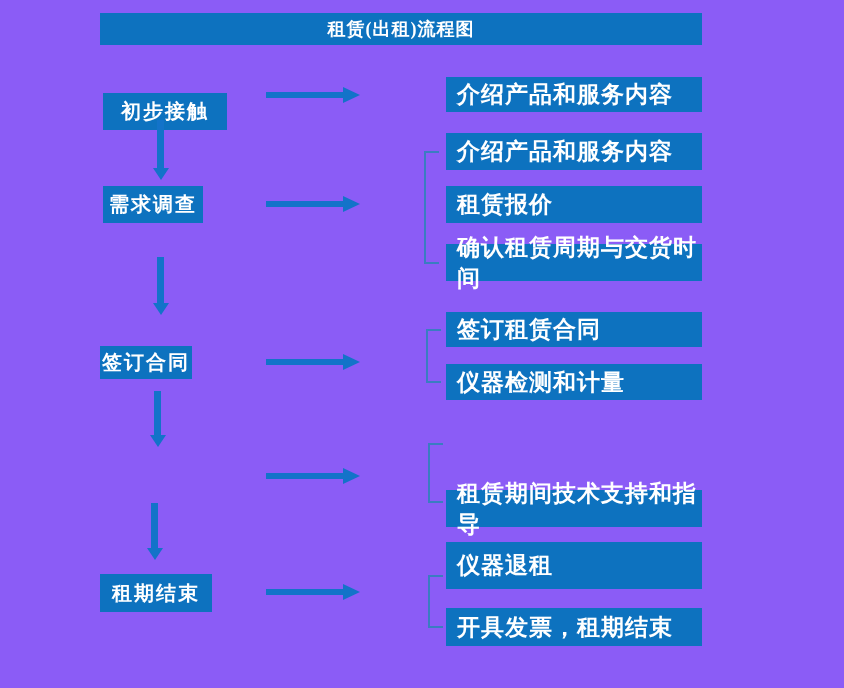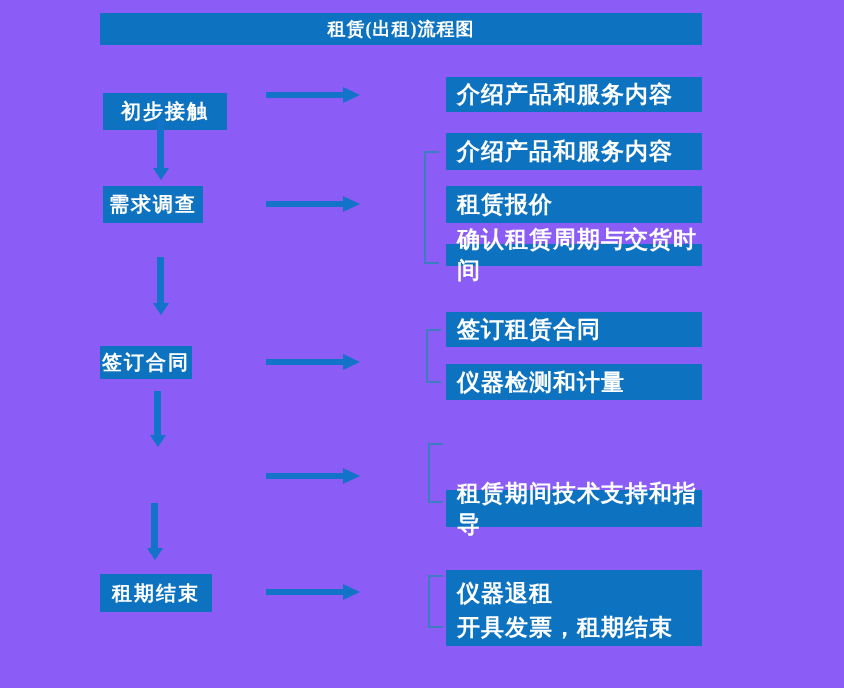--- a/index.html
+++ b/index.html
@@ -96,23 +96,23 @@
 
   <div class="bracket" style="left:424px;top:151px;height:113px"></div>
   <div class="bracket" style="left:426px;top:329px;height:54px"></div>
   <div class="bracket" style="left:428px;top:443px;height:60px"></div>
   <div class="bracket" style="left:428px;top:575px;height:53px"></div>
 
   <div class="rbox" style="left:446px;top:77px;height:35px">介绍产品和服务内容</div>
 
   <div class="rbox" style="left:446px;top:133px;height:37px">介绍产品和服务内容</div>
   <div class="rbox" style="left:446px;top:186px;height:37px">租赁报价</div>
-  <div class="rbox" style="left:446px;top:244px;height:22px">确认租赁周期与交货时间</div>
+  <div class="rbox" style="left:446px;top:244px;height:37px">确认租赁周期与交货时间</div>
 
   <div class="rbox" style="left:446px;top:312px;height:35px">签订租赁合同</div>
   <div class="rbox" style="left:446px;top:364px;height:36px">仪器检测和计量</div>
 
   <div class="rbox" style="left:446px;top:490px;height:37px">租赁期间技术支持和指导</div>
 
-  <div class="rbox" style="left:446px;top:570px;height:47px">仪器退租</div>
+  <div class="rbox" style="left:446px;top:542px;height:47px">仪器退租</div>
   <div class="rbox" style="left:446px;top:608px;height:38px">开具发票，租期结束</div>
 
 </div>
 
 </body></html>

